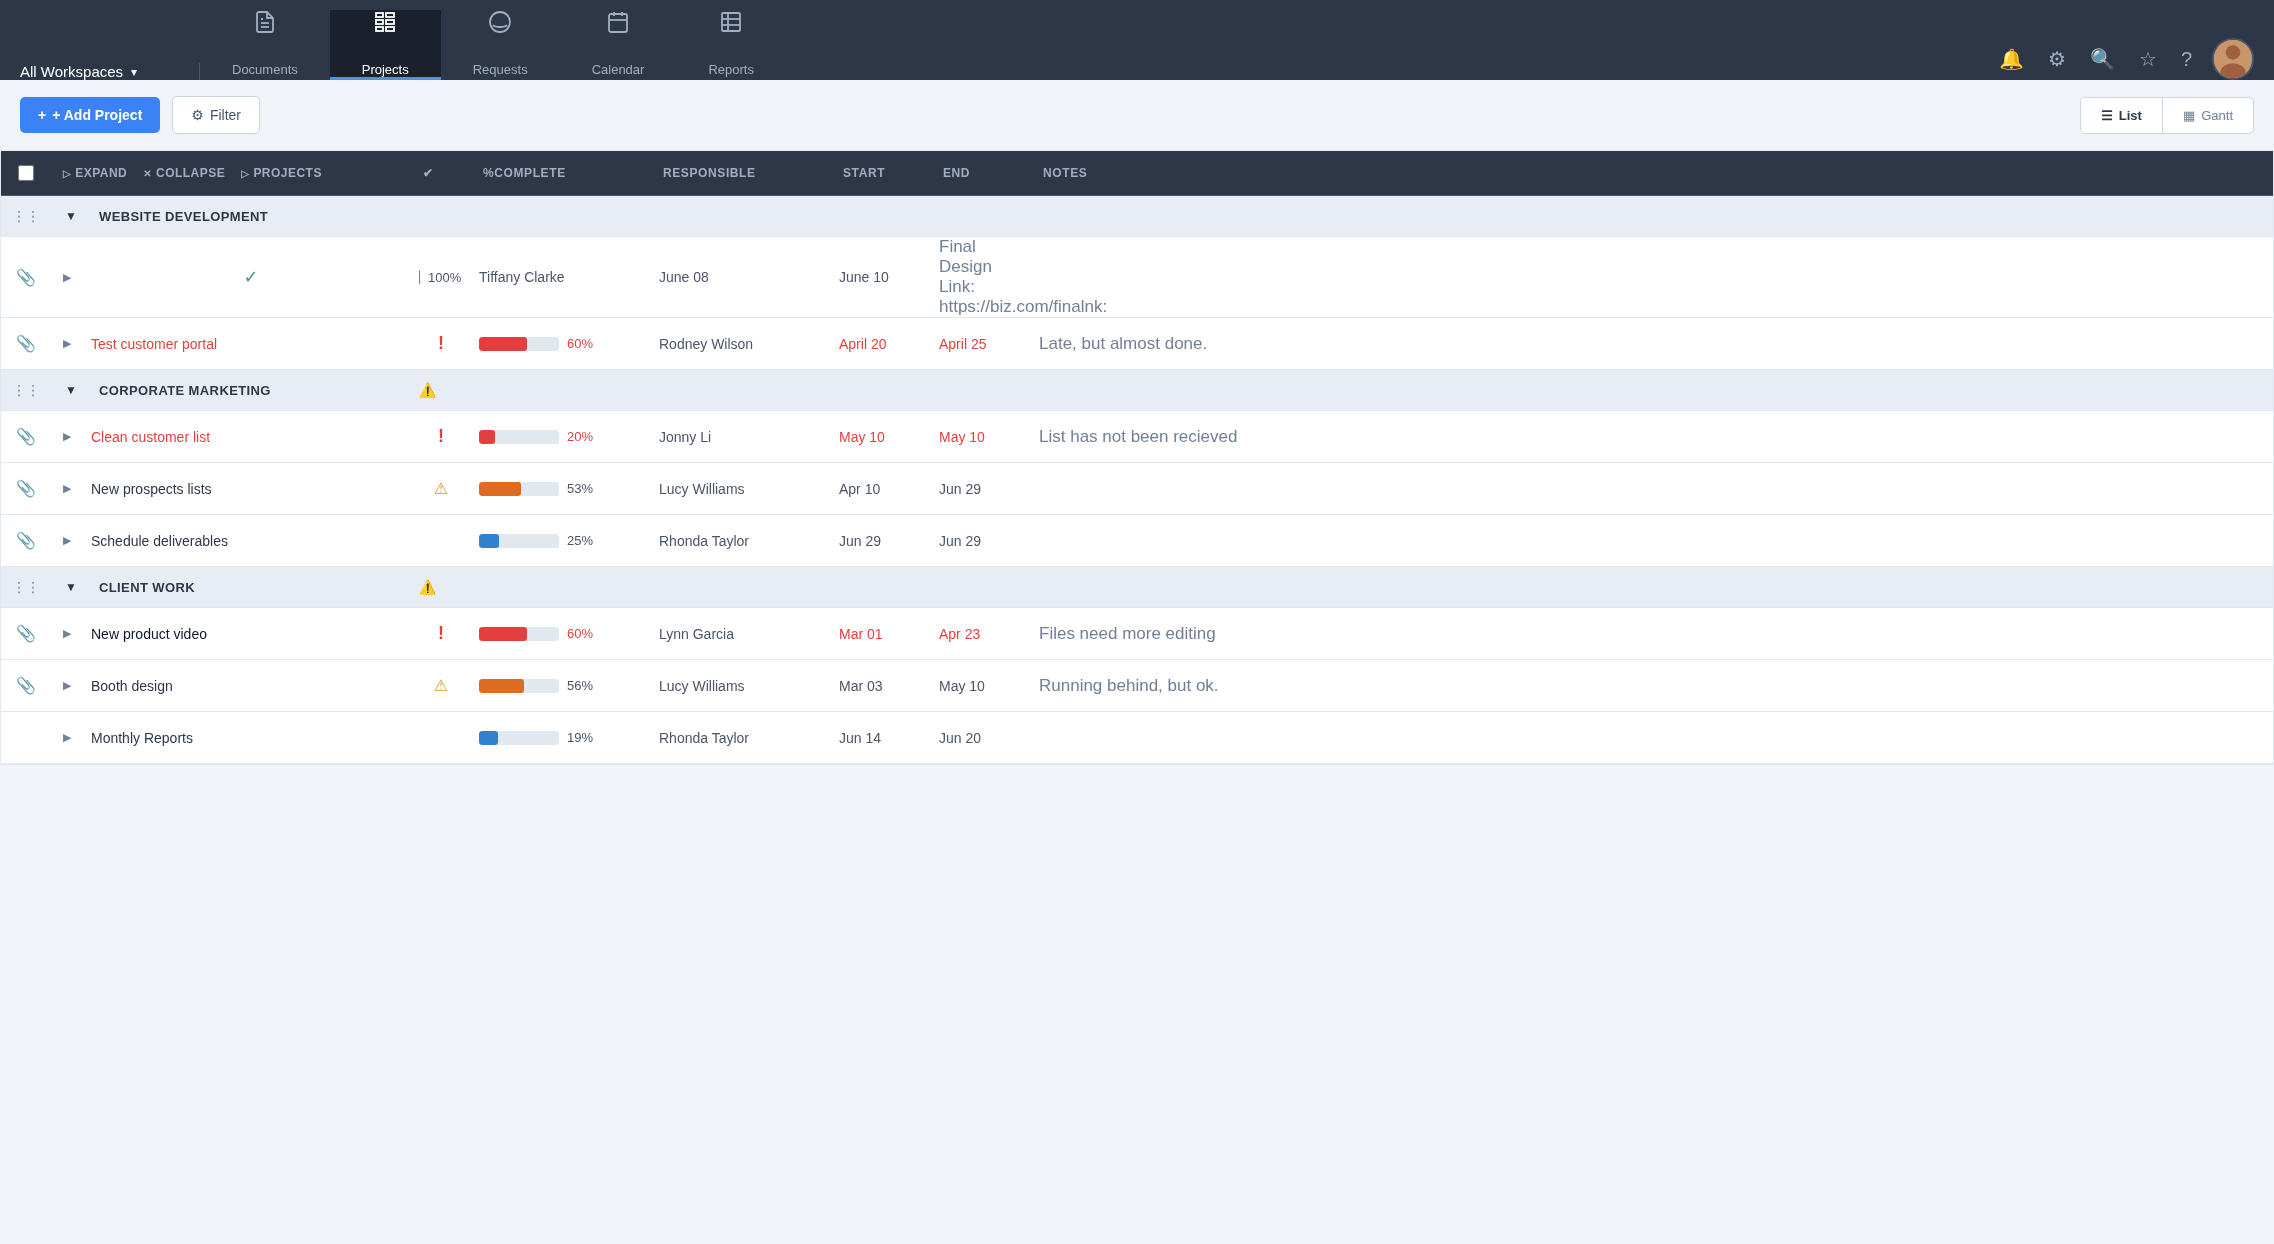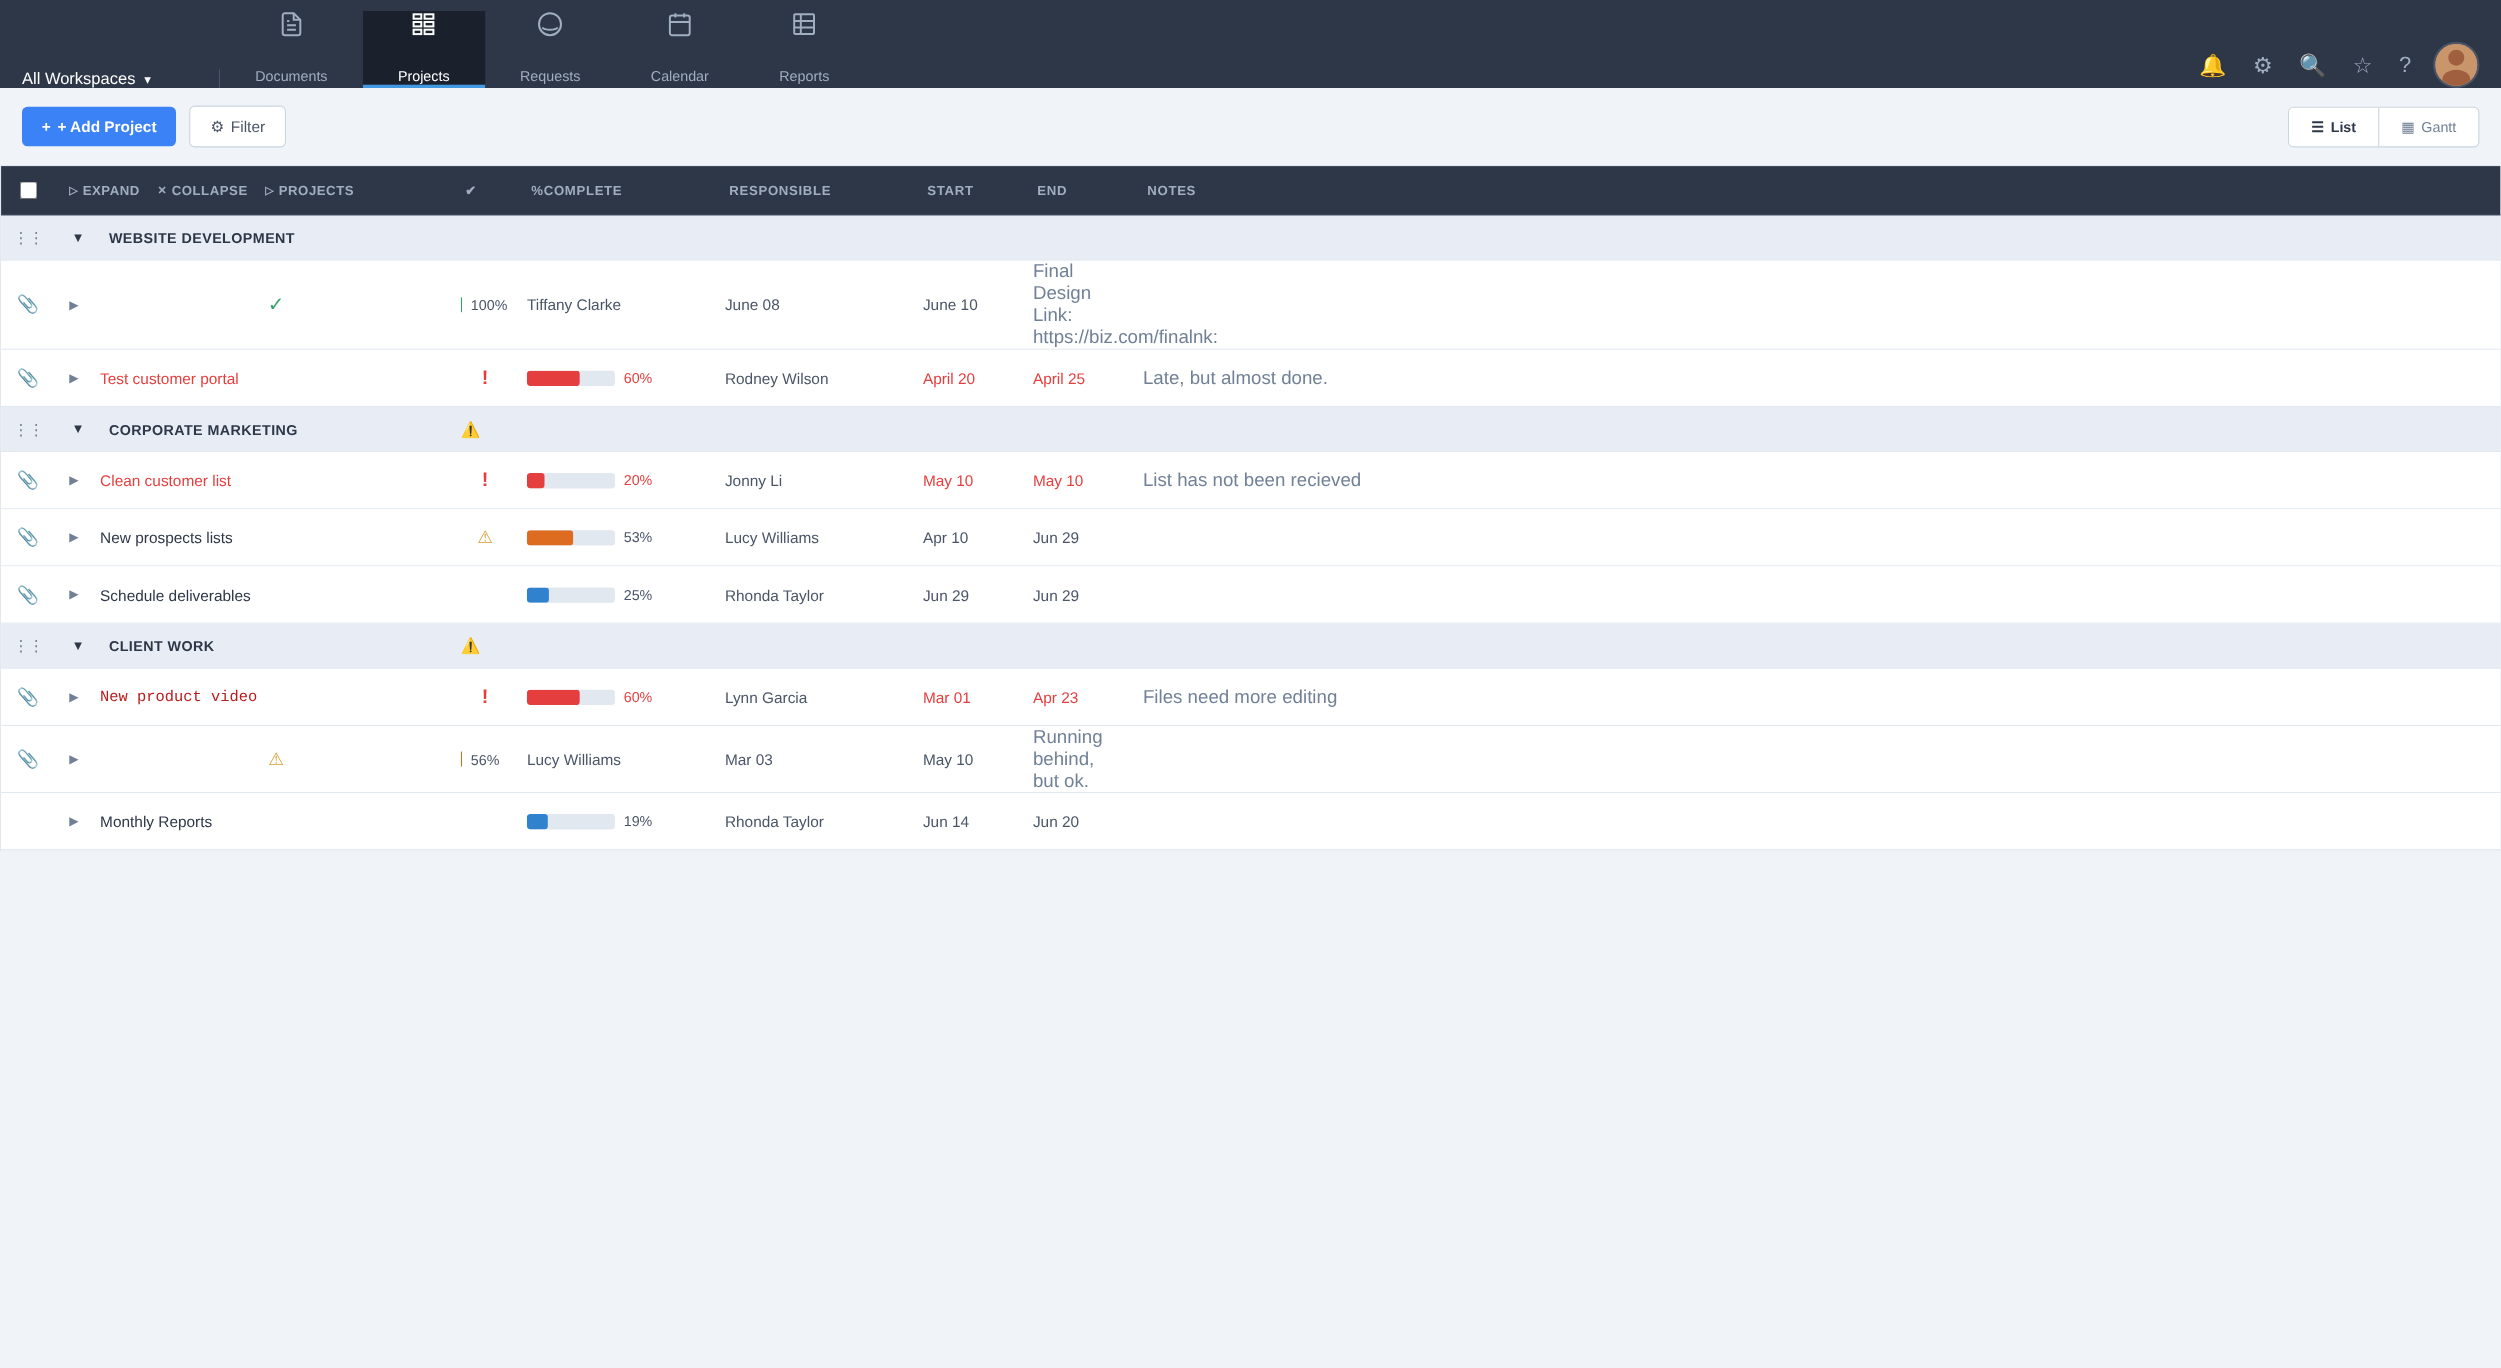--- a/index.html
+++ b/index.html
@@ -552,21 +552,21 @@
       <div></div>
       <div></div>
       <div></div>
   </div>
 
   <div class="data-row">
     <div class="row-attach">📎</div>
     <div class="row-expand">
       <span style="color:#718096; font-size:11px; padding-left:4px;">▶</span>
     </div>
-    <div class="row-name" style="color:#b91c1c;font-family:Liberation Mono, monospace;">
+    <div class="row-name" style="color:#0f172a;">
       <span>New product video</span>
     </div>
     <div class="row-status">
       <span class="status-exclaim">!</span>
     </div>
     <div class="row-progress">
       <div class="progress-bar">
         <div class="progress-fill red-fill" style="width:60%"></div>
       </div>
       <span class="progress-pct" style="color:#e53e3e;">60%</span>
@@ -575,20 +575,23 @@
     <div class="row-date" style="color:#e53e3e;">Mar 01</div>
     <div class="row-date" style="color:#e53e3e;">Apr 23</div>
     <div class="row-notes">Files need more editing</div>
   </div>
 
   <div class="data-row">
     <div class="row-attach">📎</div>
     <div class="row-expand">
       <span style="color:#718096; font-size:11px; padding-left:4px;">▶</span>
     </div>
+    <div class="row-name">
+      <span>Booth design</span>
+    </div>
     <div class="row-status">
       <span class="status-warn">⚠</span>
     </div>
     <div class="row-progress">
       <div class="progress-bar">
         <div class="progress-fill orange-fill" style="width:56%"></div>
       </div>
       <span class="progress-pct">56%</span>
     </div>
     <div class="row-responsible">Lucy Williams</div>

